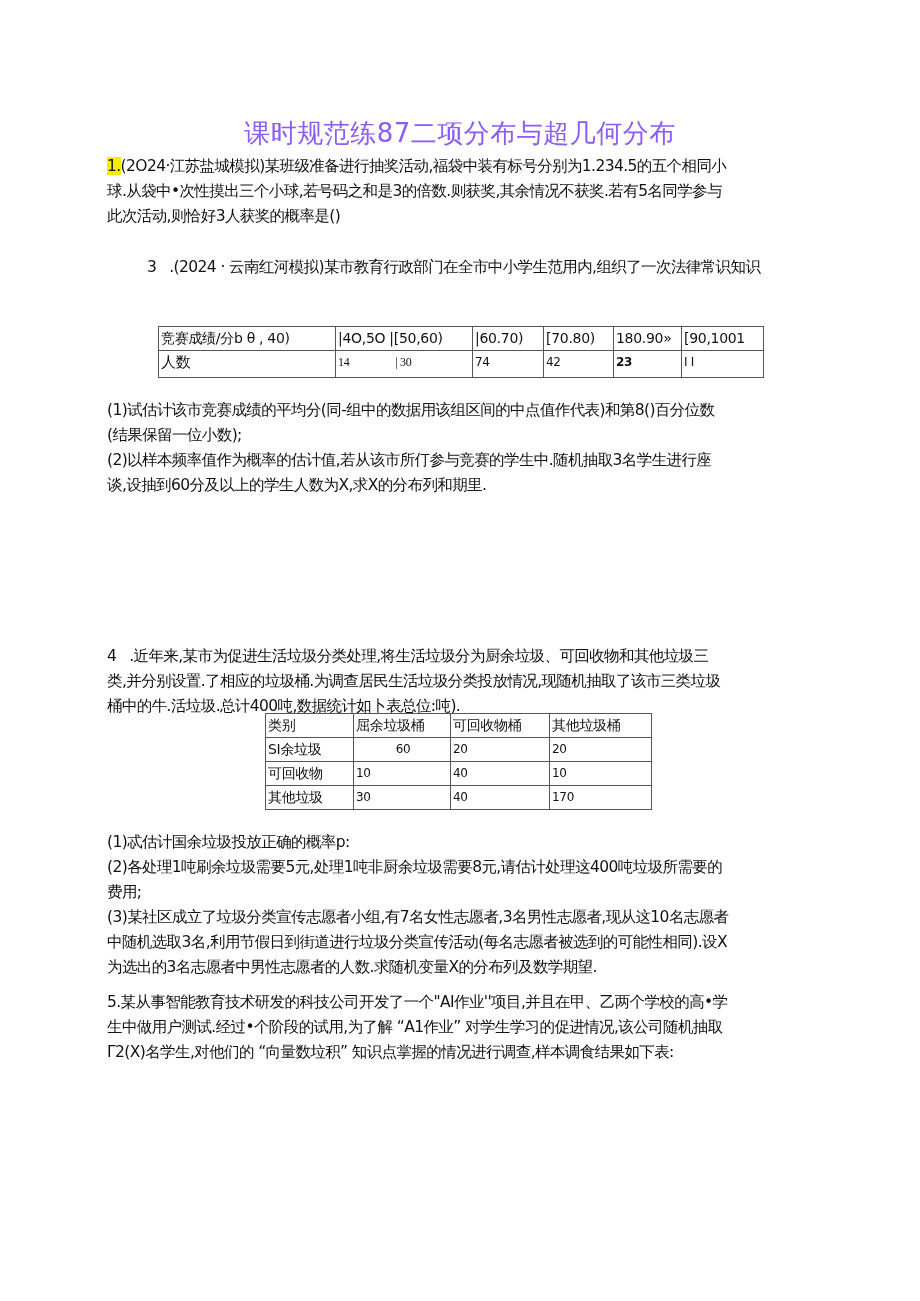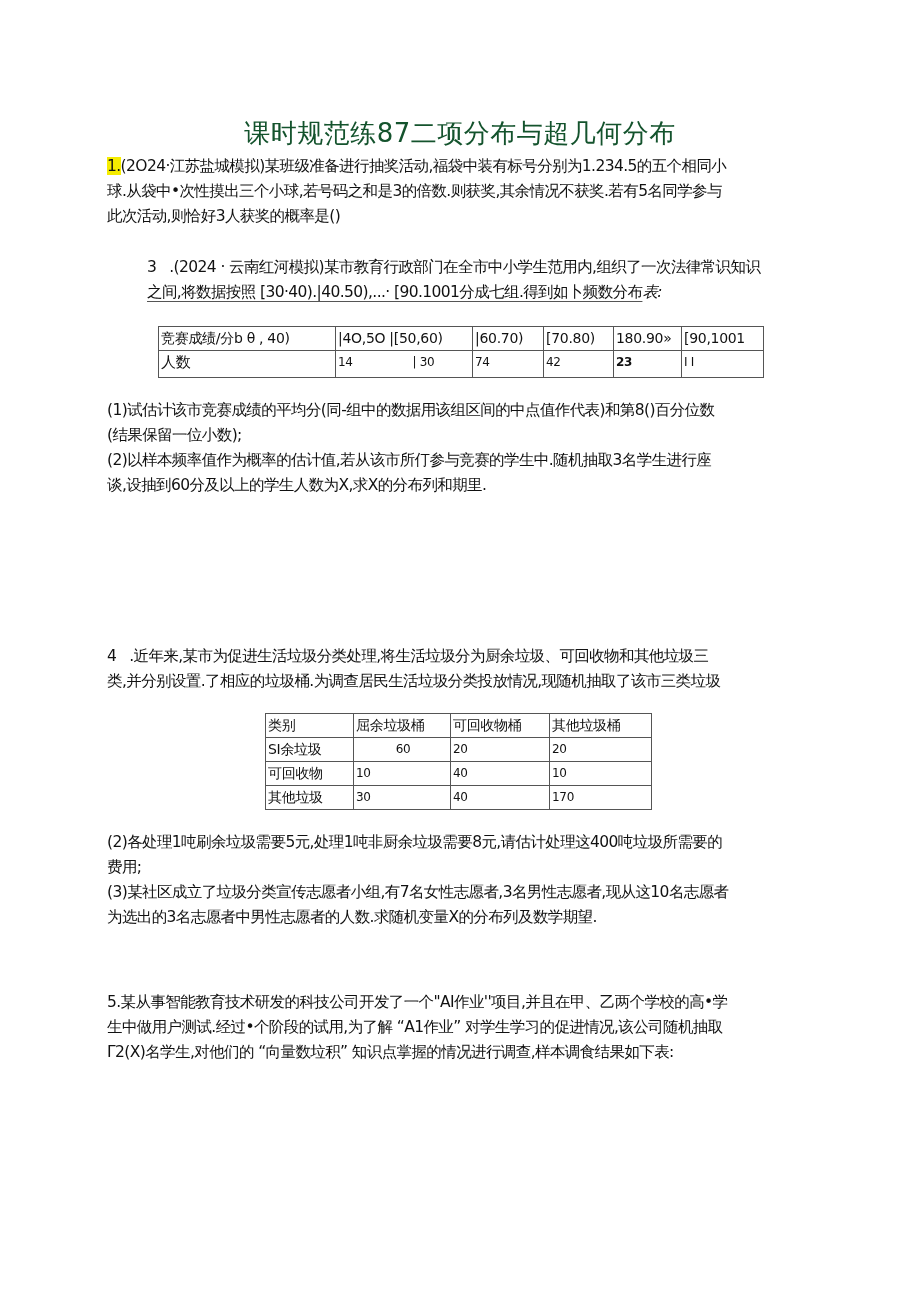--- a/index.html
+++ b/index.html
@@ -1,19 +1,19 @@
 <!DOCTYPE html>
 <html><head>
   <meta charset="utf-8">
   <style>
     html, body { margin: 0; padding: 0; background: #ffffff; }
     body { width: 920px; height: 1301px; position: relative; overflow: hidden;
            font-family: "DejaVu Sans", "Liberation Sans", sans-serif; color: #111; }
     .title { position: absolute; left: 0; width: 920px; top: 116px; text-align: center;
-             font-size: 26px; letter-spacing: 0.5px; color: #14532d; }
+             font-size: 26px; letter-spacing: 0.5px; color: #8b5cf6; }
     .para { position: absolute; left: 107px; width: 712px; font-size: 15.5px; line-height: 25px;
             letter-spacing: -0.6px; white-space: nowrap; }
     .line { display: block; height: 25px; overflow: visible; }
     .hl { background: #f5ec00; }
     .ul { text-decoration: underline; text-decoration-color: #555; text-underline-offset: 4px; }
     table.grid { position: absolute; border-collapse: collapse; font-size: 14px; letter-spacing: -0.3px; padding-left: 20px; }
     table.grid td { border: 1px solid #555; padding: 0 0 0 2px; vertical-align: top; white-space: nowrap; }
     #t1 { left: 158px; top: 326px; }
     #t1 td { height: 23px; line-height: 22px; }
     #t1 tr.r2 td { height: 26px; }
@@ -26,54 +26,54 @@
 <div class="title">课时规范练87二项分布与超几何分布</div>
 
 <div class="para" style="top:154px;">
   <span class="line"><span class="hl">1.</span><span>(2O24·江苏盐城模拟)某班级准备进行抽奖活动,福袋中装有标号分别为1.234.5的五个相同小</span></span>
   <span class="line">球.从袋中•次性摸出三个小球,若号码之和是3的倍数.则获奖,其余情况不获奖.若有5名同学参与</span>
   <span class="line">此次活动,则恰好3人获奖的概率是()</span>
 </div>
 
 <div class="para" style="top:255px;margin-left:40px;">
   <span class="line">3&nbsp;&nbsp;&nbsp;.(2024 · 云南红河模拟)某市教育行政部门在全市中小学生范用内,组织了一次法律常识知识</span>
-  <span class="line"><span class="ul">之间,将数据按照 [30·40).|40.50),...· [90.1001分成七组.得到如卜频数分布</span><span style="font-style:italic;">表:</span></span>
 </div>
 
 <table class="grid" id="t1">
   <tbody>
       <tr class="r1">
     <td style="width:174px;">竞赛成绩/分b θ , 40)</td>
     <td style="width:134px;">|4O,5O  |[50,60)</td>
     <td style="width:68px;">|60.70)</td>
     <td style="width:67px;">[70.80)</td>
     <td style="width:65px;">180.90»</td>
     <td style="width:79px;">[90,1001</td>
   </tr>
   <tr class="r2">
     <td style="font-size:15px;">人数</td>
-    <td style="font-size:12px;">14&nbsp;&nbsp;&nbsp;&nbsp;&nbsp;&nbsp;&nbsp;&nbsp;&nbsp;&nbsp;&nbsp;&nbsp;&nbsp;&nbsp;&nbsp;&nbsp;&nbsp;| 30</td>
+    <td style="font-size:12px;font-family:Liberation Serif, serif;">14&nbsp;&nbsp;&nbsp;&nbsp;&nbsp;&nbsp;&nbsp;&nbsp;&nbsp;&nbsp;&nbsp;&nbsp;&nbsp;&nbsp;&nbsp;&nbsp;&nbsp;| 30</td>
     <td style="font-size:12px;">74</td>
     <td style="font-size:12px;">42</td>
     <td style="font-size:12px;font-weight:bold;">23</td>
     <td style="font-size:12px;">I I</td>
   </tr>
 </tbody>
   </table>
 
 <div class="para" style="top:398px;">
   <span class="line">(1)试估计该市竞赛成绩的平均分(同-组中的数据用该组区间的中点值作代表)和第8()百分位数</span>
   <span class="line">(结果保留一位小数);</span>
   <span class="line">(2)以样本频率值作为概率的估计值,若从该市所仃参与竞赛的学生中.随机抽取3名学生进行座</span>
   <span class="line">谈,设抽到60分及以上的学生人数为X,求X的分布列和期里.</span>
 </div>
 
 <div class="para" style="top:644px;">
   <span class="line">4&nbsp;&nbsp;&nbsp;.近年来,某市为促进生活垃圾分类处理,将生活垃圾分为厨余垃圾、可回收物和其他垃圾三</span>
   <span class="line">类,并分别设置.了相应的垃圾桶.为调查居民生活垃圾分类投放情况,现随机抽取了该市三类垃圾</span>
+  <span class="line">桶中的牛.活垃圾.总计400吨,数据统计如卜表总位:吨).</span>
 </div>
 
 <table class="grid" id="t2">
   <tbody>
       <tr>
     <td style="width:85px;">类别</td>
     <td style="width:94px;">屈余垃圾桶</td>
     <td style="width:96px;">可回收物桶</td>
     <td style="width:99px;">其他垃圾桶</td>
   </tr>
@@ -92,23 +92,25 @@
   <tr>
     <td>其他垃圾</td>
     <td style="font-size:12px;">30</td>
     <td style="font-size:12px;">40</td>
     <td style="font-size:12px;">170</td>
   </tr>
 </tbody>
   </table>
 
 <div class="para" style="top:830px;">
+  <span class="line">(1)忒估计国余垃圾投放正确的概率p:</span>
   <span class="line">(2)各处理1吨刷余垃圾需要5元,处理1吨非厨余垃圾需要8元,请估计处理这400吨垃圾所需要的</span>
   <span class="line">费用;</span>
   <span class="line">(3)某社区成立了垃圾分类宣传志愿者小组,有7名女性志愿者,3名男性志愿者,现从这10名志愿者</span>
+  <span class="line">中随机选取3名,利用节假日到街道进行垃圾分类宣传活动(每名志愿者被选到的可能性相同).设X</span>
   <span class="line">为选出的3名志愿者中男性志愿者的人数.求随机变量X的分布列及数学期望.</span>
 </div>
 
 <div class="para" style="top:990px;">
   <span class="line">5.某从事智能教育技术研发的科技公司开发了一个"AI作业''项目,并且在甲、乙两个学校的高•学</span>
   <span class="line">生中做用户测试.经过•个阶段的试用,为了解 “A1作业” 对学生学习的促进情况,该公司随机抽取</span>
   <span class="line">Γ2(X)名学生,对他们的 “向量数垃积” 知识点掌握的情况进行调查,样本调食结果如下表:</span>
 </div>
 
 </body></html>

